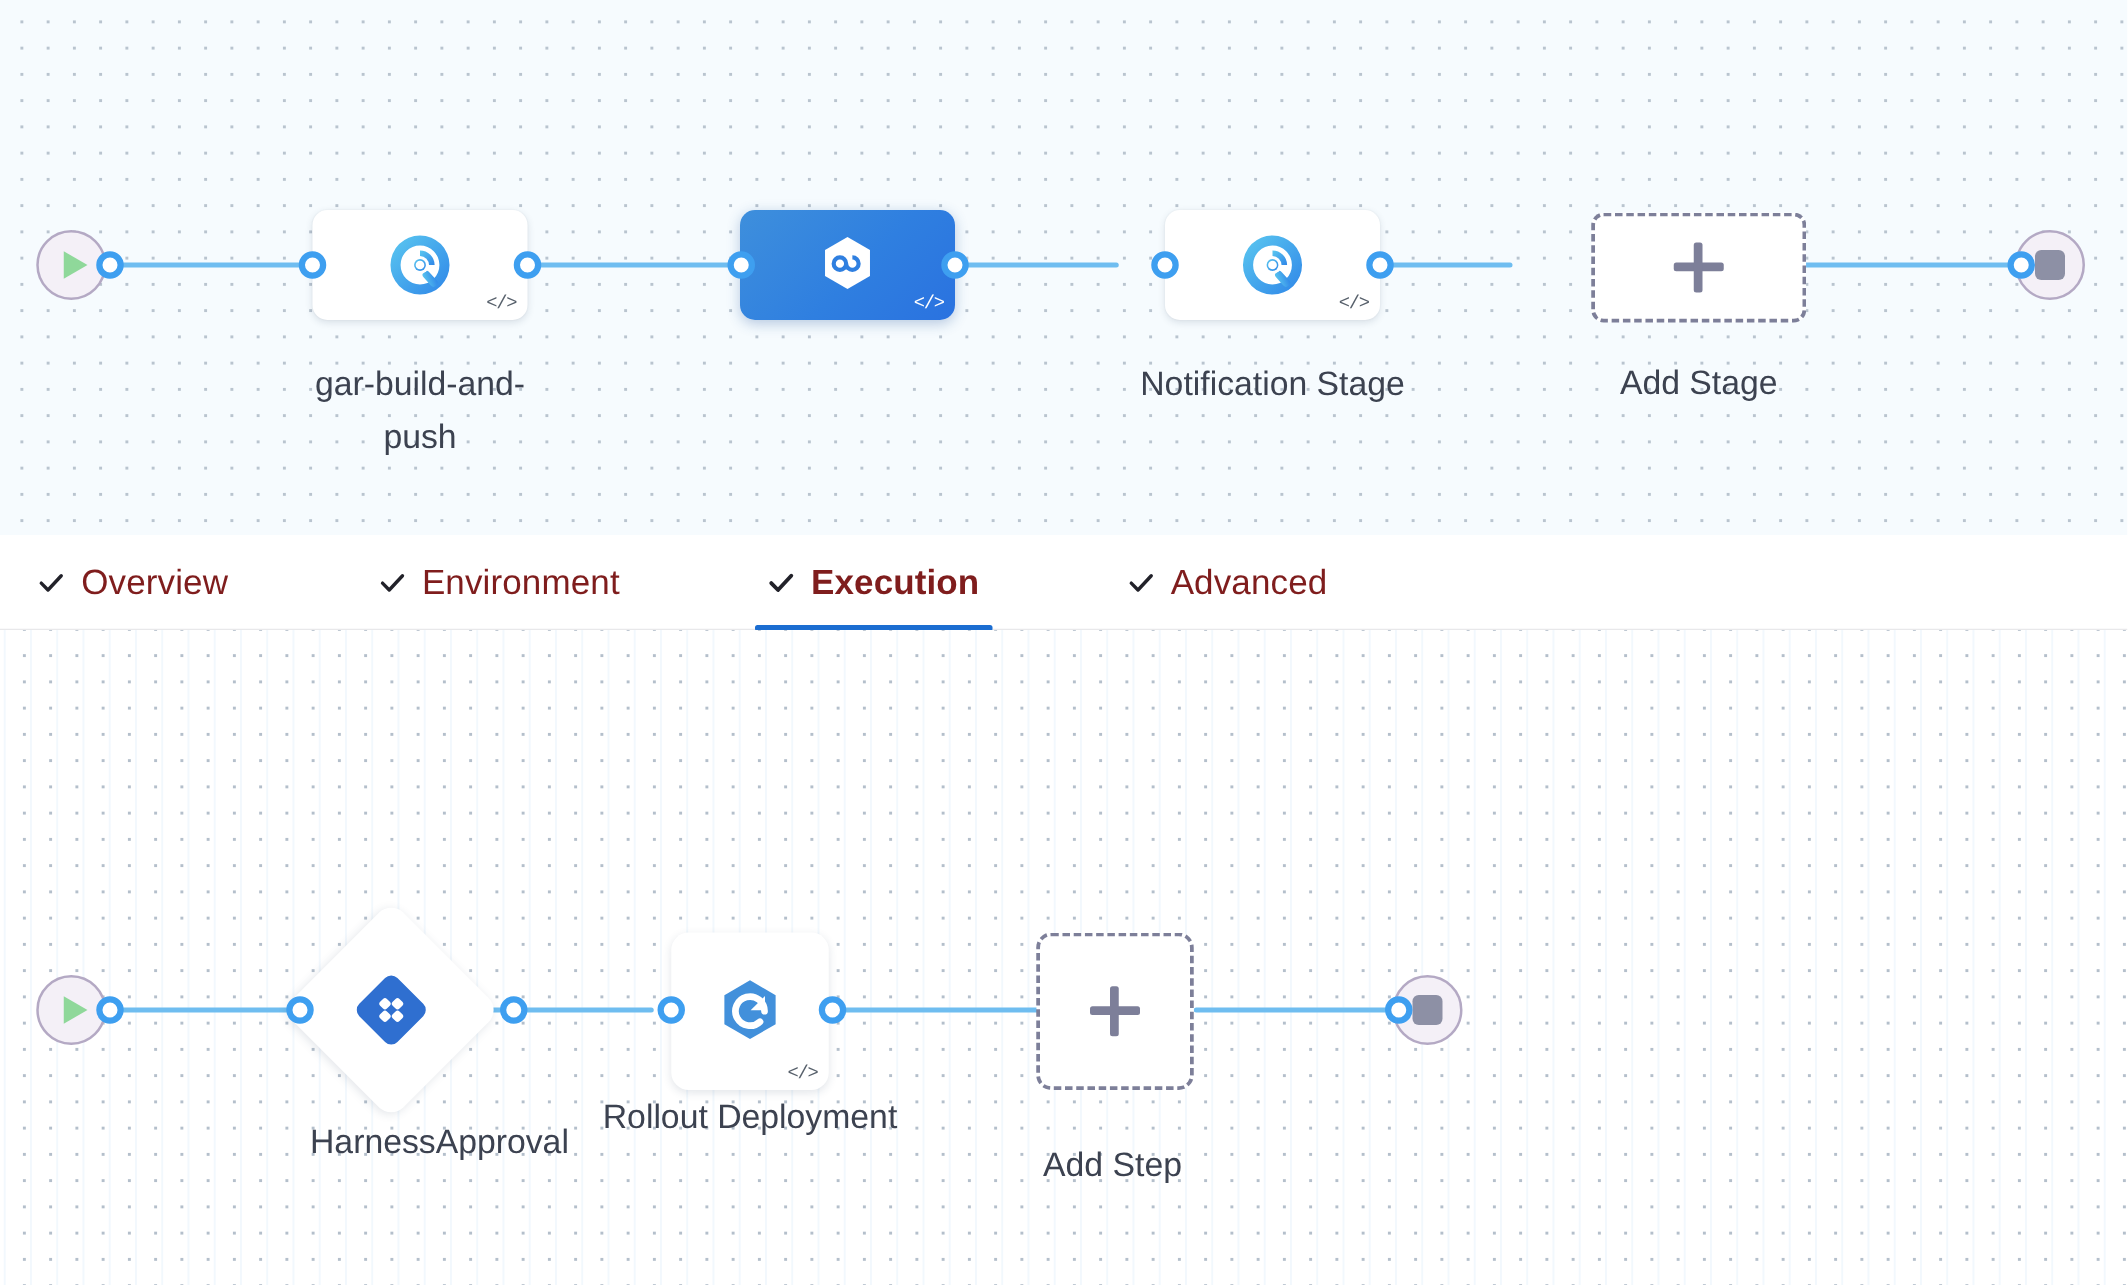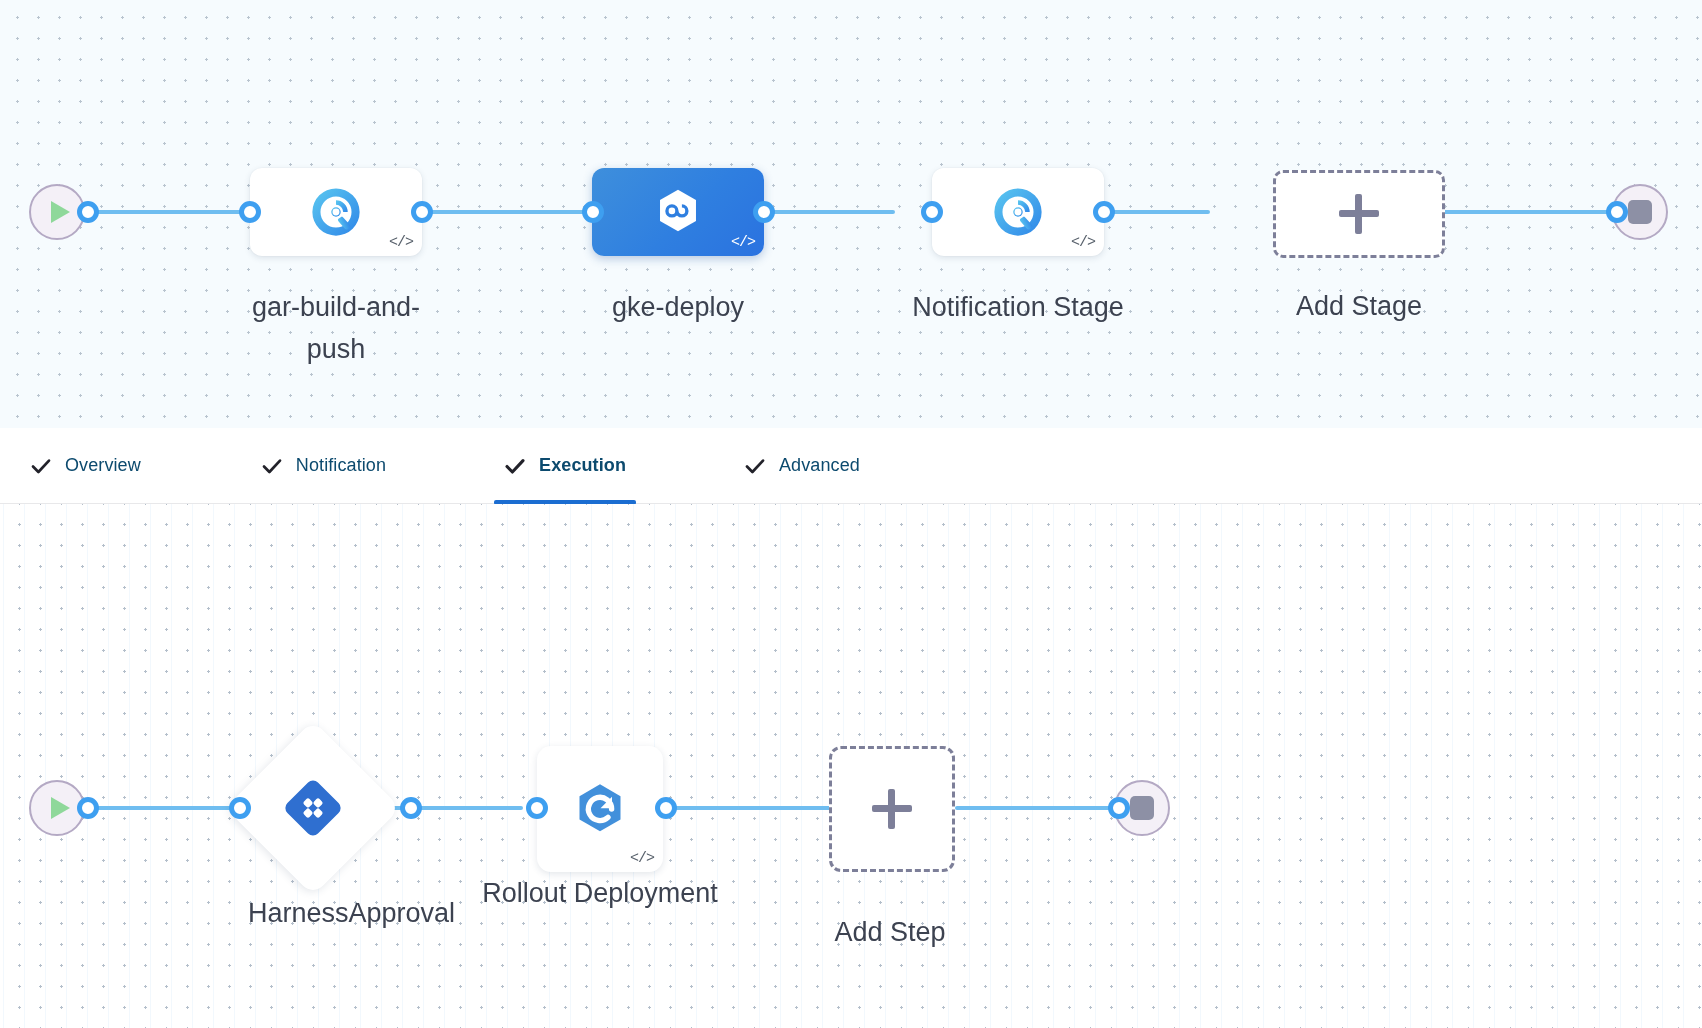--- a/index.html
+++ b/index.html
@@ -57,22 +57,22 @@
   .tab:nth-child(1) { margin-right: 100px; }
   .tab .check {
     display: inline-block;
     width: 22px;
     height: 22px;
     margin-right: 13px;
     flex: 0 0 auto;
   }
   .tab .check svg { display: block; }
   .tab .tab-label {
-    font-size: 18px;
-    color: #0c4a6e;
+    font-size: 28px;
+    color: #7f1d1d;
     letter-spacing: 0.1px;
   }
   .tab.active .tab-label { font-weight: 700; text-align: center; }
   .tab.active::after {
     content: "";
     position: absolute;
     left: 0; right: 0;
     bottom: -1px;
     height: 5px;
     background: #1b6dd1;
@@ -266,21 +266,20 @@
 
     <div class="stage-node selected" style="left:592px; top:168px;">
       <svg width="52" height="52" viewBox="0 0 48 48">
         <path fill="#ffffff" d="M24 3.4 40.6 13v19.2L24 41.8 7.4 32.2V13z"></path>
         <path fill="none" stroke="#2f7fe0" stroke-width="3.1" stroke-linecap="round" d="M18.4 27.6a4.6 4.6 0 1 1 4.6-4.6 4.6 4.6 0 1 0 4.6-4.6 4.6 4.6 0 0 1 0 9.2 4.6 4.6 0 0 1-4.6-4.6 4.6 4.6 0 0 1-4.6 4.6z"></path>
       </svg>
       <span class="code-badge">&lt;/&gt;</span>
     </div>
     <div class="port" style="left:582px; top:201px;"></div>
     <div class="port" style="left:753px; top:201px;"></div>
-    <div class="node-label" style="left:538px; top:286px; width:280px;">gke-deploy</div>
 
     <div class="stage-node" style="left:932px; top:168px;">
       <svg width="54" height="54" viewBox="0 0 48 48">
         <defs>
           <linearGradient id="gciA2" x1="0" y1="0" x2="1" y2="1">
             <stop offset="0%" stop-color="#5bc8f0"></stop>
               <stop offset="100%" stop-color="#2f86e8"></stop>
           </linearGradient>
         </defs>
         <path fill="url(#gciA2)" d="M24 3a21 21 0 1 0 21 21 21 21 0 0 0-21-21zm0 7.2a13.8 13.8 0 1 1-13.8 13.8A13.8 13.8 0 0 1 24 10.2z"></path>
@@ -318,21 +317,21 @@
       <span class="tab-label">Overview</span>
     </div>
 
 
     <div class="tab">
       <span class="check">
         <svg width="22" height="22" viewBox="0 0 22 22">
             <path d="M3 11.5 L8.4 17 L19 5.6" fill="none" stroke="#22222a" stroke-width="2.7" stroke-linecap="round" stroke-linejoin="round"></path>
           </svg>
       </span>
-      <span class="tab-label">Notification</span>
+      <span class="tab-label">Environment</span>
     </div>
 
     <div class="tab active">
       <span class="check">
         <svg width="22" height="22" viewBox="0 0 22 22">
             <path d="M3 11.5 L8.4 17 L19 5.6" fill="none" stroke="#22222a" stroke-width="3.1" stroke-linecap="round" stroke-linejoin="round"></path>
           </svg>
       </span>
       <span class="tab-label">Execution</span>
     </div>

